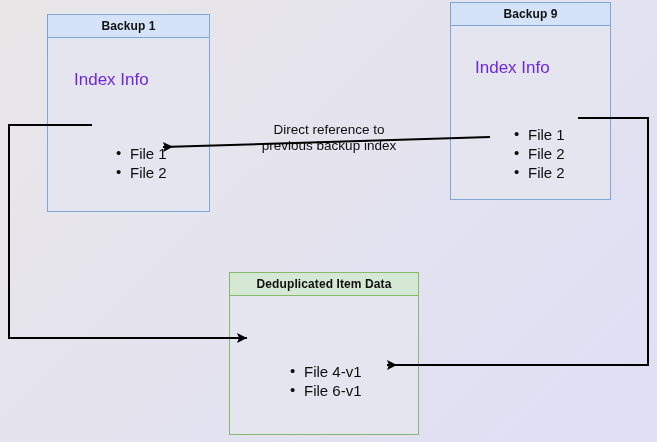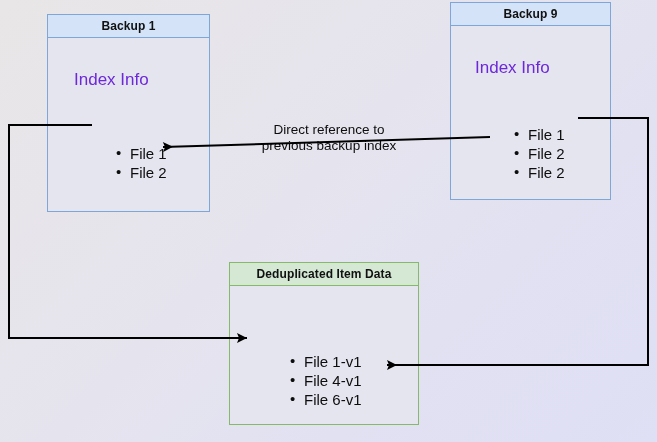--- a/index.html
+++ b/index.html
@@ -135,25 +135,24 @@
     <div class="body" style="height:174px;">
       <div class="section-label" style="left:24px; top:32px;">Index Info</div>
       <ul class="bullet-list" style="left:47px; top:83px;">
         <li>File 1</li>
         <li>File 2</li>
         <li>File 2</li>
       </ul>
     </div>
   </div>
 
-  <div class="box green" style="left:229px; top:262px; width:190px; height:119px;">
+  <div class="box green" style="left:229px; top:272px; width:190px; height:119px;">
     <div class="hdr">Deduplicated Item Data</div>
     <div class="body" style="height:139px;">
       <ul class="bullet-list" style="left:44px; top:50px;">
-        <li>File 1-v1</li>
         <li>File 4-v1</li>
         <li>File 6-v1</li>
       </ul>
     </div>
   </div>
 
   <div class="annotation" style="left:249px; top:122px; width:160px;">Direct reference to
 previous backup index</div>
 
   <svg id="connectors" viewBox="0 0 657 442" xmlns="http://www.w3.org/2000/svg">

